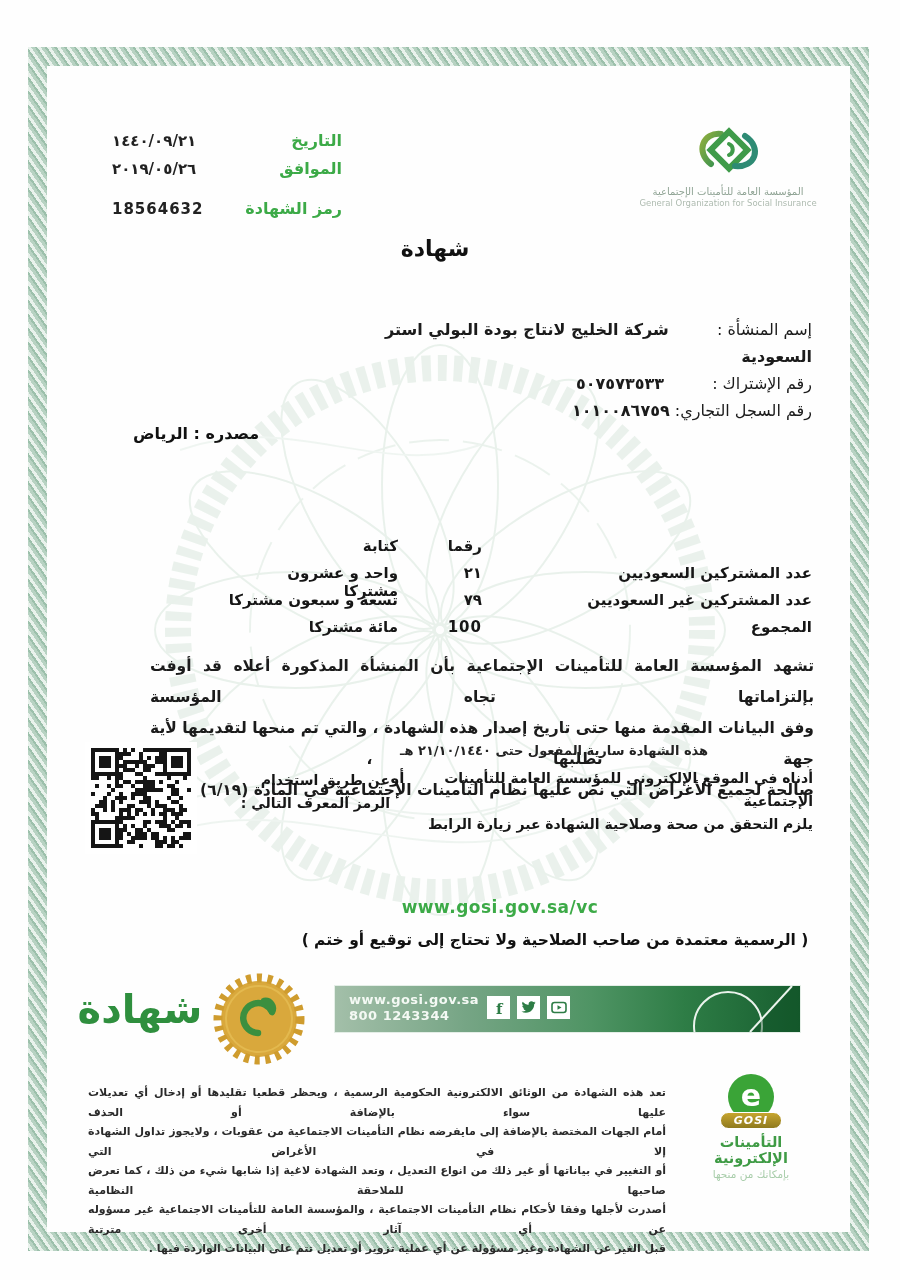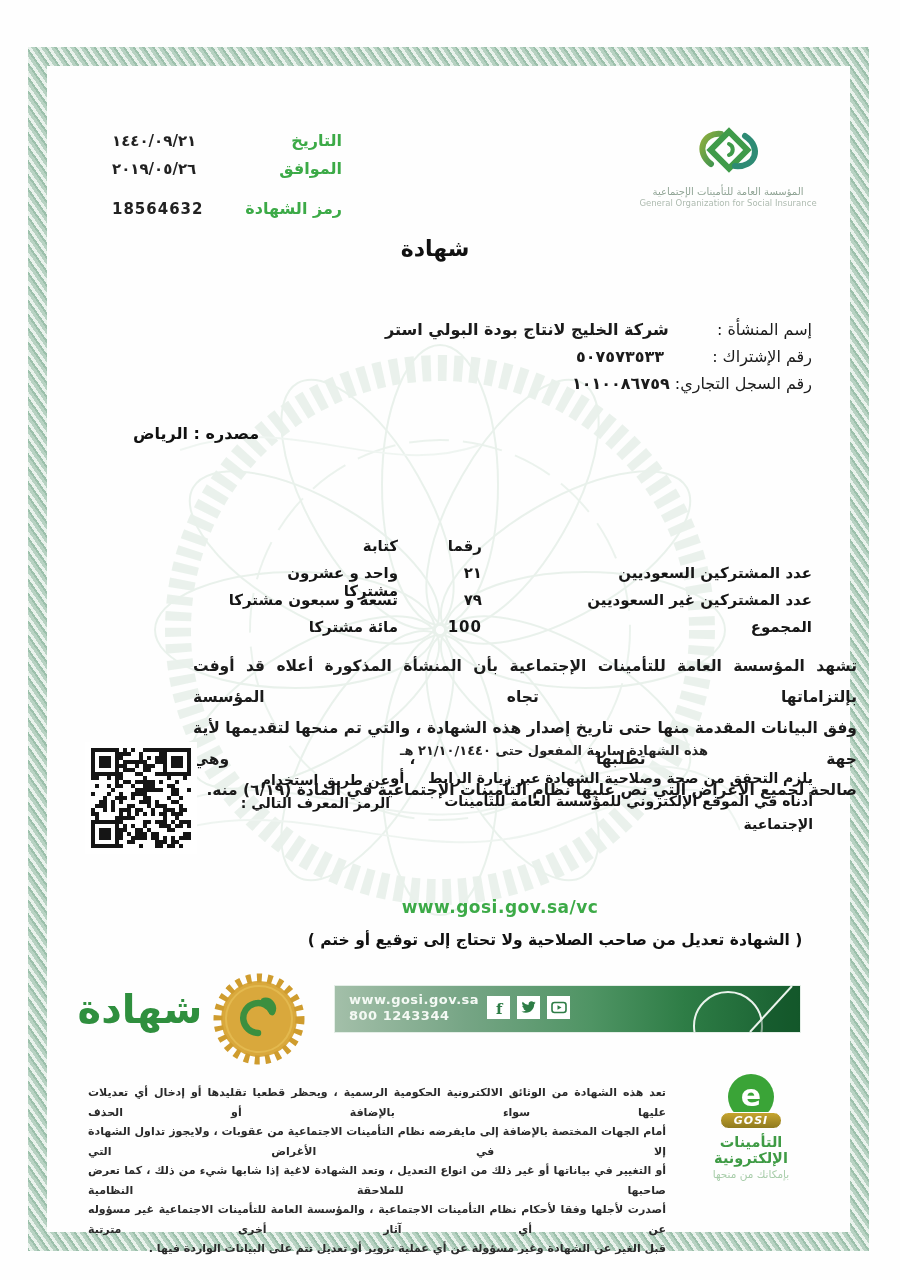--- a/index.html
+++ b/index.html
@@ -42,21 +42,21 @@
   .subtable { position:absolute; left:228px; top:537px; width:584px; direction:rtl;
     font-size:15px; color:#161616; }
   .trow { display:grid; grid-template-columns:330px 84px 170px; height:27px; align-items:baseline; }
   .tc-label { text-align:right; font-weight:600; }
   .tc-num { text-align:right; font-weight:700; letter-spacing:1px; }
   .tc-written { text-align:right; font-weight:700; }
   .thead .tc-num, .thead .tc-written { font-weight:700; }
 
   
   .body-par { position:absolute; left:150px; top:651px; width:664px; direction:rtl;
-    font-size:15.5px; font-weight:600; color:#1b1b1b; line-height:31px;margin-left:43px; }
+    font-size:15.5px; font-weight:600; color:#1b1b1b; line-height:31px; }
   .body-par .just { text-align:justify; text-align-last:justify; }
   .body-par .last { text-align:right; }
 
   .validity { position:absolute; left:400px; top:743px; width:412px; direction:rtl; text-align:left;
     font-size:13px; font-weight:700; color:#222; }
 
   
   .verify-right { position:absolute; left:420px; top:767px; width:393px; direction:rtl; text-align:right;
     font-size:14px; font-weight:700; color:#161616; line-height:23px; }
   .verify-or { position:absolute; left:390px; top:769px; font-size:15px; font-weight:700; color:#161616; }
@@ -172,20 +172,21 @@
   </div>
 
   <div class="doc-title">شهادة</div>
 
   <div class="est">
     <div>
       <span>إسم المنشأة :</span>
       <span class="gap"></span>
       <span class="b">شركة الخليج لانتاج بودة البولي استر</span>
     </div>
+    <div class="b">السعودية</div>
     <div>
       <span>رقم الإشتراك :</span>
       <span class="gap"></span>
       <span class="b" style="letter-spacing:1px">٥٠٧٥٧٣٥٣٣</span>
     </div>
     <div>
       <span>رقم السجل التجاري:</span>
       <span class="b" style="letter-spacing:1px">١٠١٠٠٨٦٧٥٩</span>
     </div>
   </div>
@@ -216,22 +217,22 @@
 
   <div class="body-par">
     <div class="just">تشهد المؤسسة العامة للتأمينات الإجتماعية بأن المنشأة المذكورة أعلاه قد أوفت بإلتزاماتها تجاه المؤسسة</div>
     <div class="just">وفق البيانات المقدمة منها حتى تاريخ إصدار هذه الشهادة ، والتي تم منحها  لتقديمها لأية جهة تطلبها ، وهي</div>
     <div class="last">صالحة لجميع الأغراض التي نص عليها نظام التأمينات الإجتماعية في المادة (٦/١٩) منه.</div>
   </div>
 
   <div class="validity">هذه الشهادة سارية المفعول حتى  ٢١/١٠/١٤٤٠ هـ</div>
 
   <div class="verify-right">
+    <div>أدناه في الموقع الإلكتروني للمؤسسة العامة للتأمينات الإجتماعية</div>
     <div>يلزم التحقق من صحة وصلاحية الشهادة عبر زيارة الرابط</div>
-    <div>أدناه في الموقع الإلكتروني للمؤسسة العامة للتأمينات الإجتماعية</div>
   </div>
   <div class="verify-or">أو</div>
   <div class="verify-left">
     <div>عن طريق استخدام</div>
     <div>الرمز المعرف التالي :</div>
   </div>
 
   <div class="qr">
       <div class="qr-grid">
         <i style="left:0px;top:0px"></i>
@@ -544,21 +545,21 @@
         <i style="left:48px;top:96px"></i>
         <i style="left:64px;top:96px"></i>
         <i style="left:68px;top:96px"></i>
         <i style="left:76px;top:96px"></i>
         <i style="left:80px;top:96px"></i>
         <i style="left:88px;top:96px"></i>
       </div>
     </div>
 
   <div class="site-url">www.gosi.gov.sa/vc</div>
-  <div class="approval">( الشهادة تعديل من صاحب الصلاحية ولا تحتاج إلى توقيع أو ختم )</div>
+  <div class="approval">( الرسمية معتمدة من صاحب الصلاحية ولا تحتاج إلى توقيع أو ختم )</div>
 
   <div class="banner">
     <div class="contact">
       <div>www.gosi.gov.sa</div>
       <div>800 1243344</div>
     </div>
     <div class="socials">
       <span class="soc">
         <svg width="14" height="16" viewBox="0 0 14 16">
             <text x="4" y="14" font-size="15" font-weight="bold" fill="#2e7d46" font-family="DejaVu Serif, serif">f</text>

